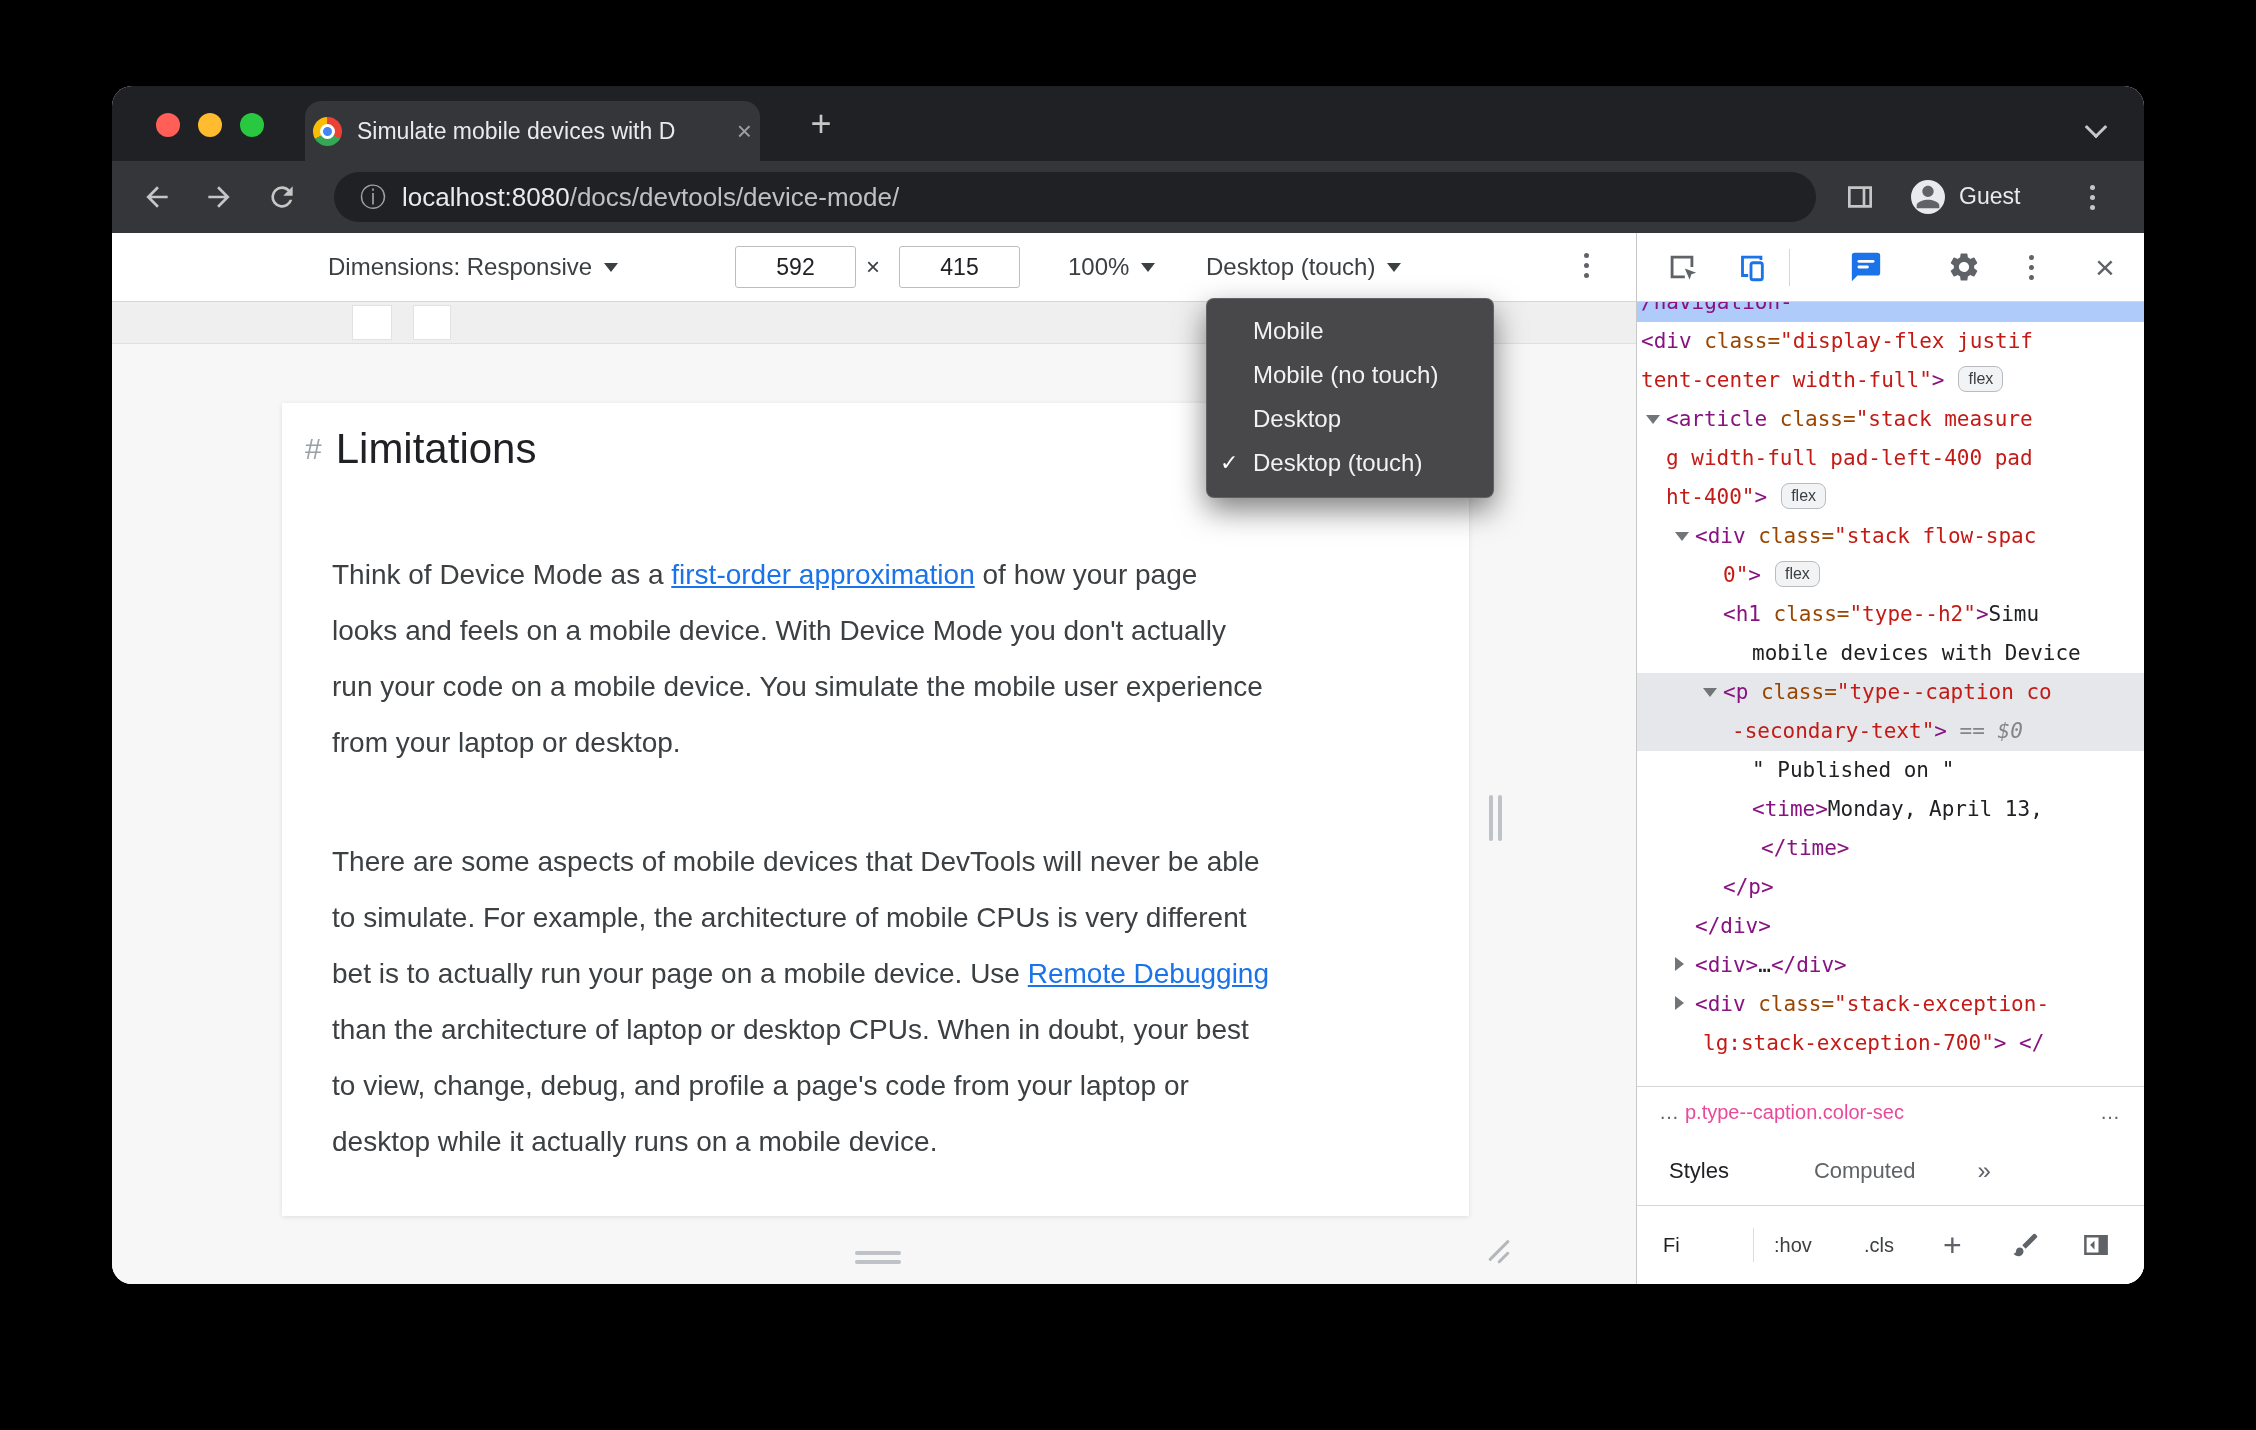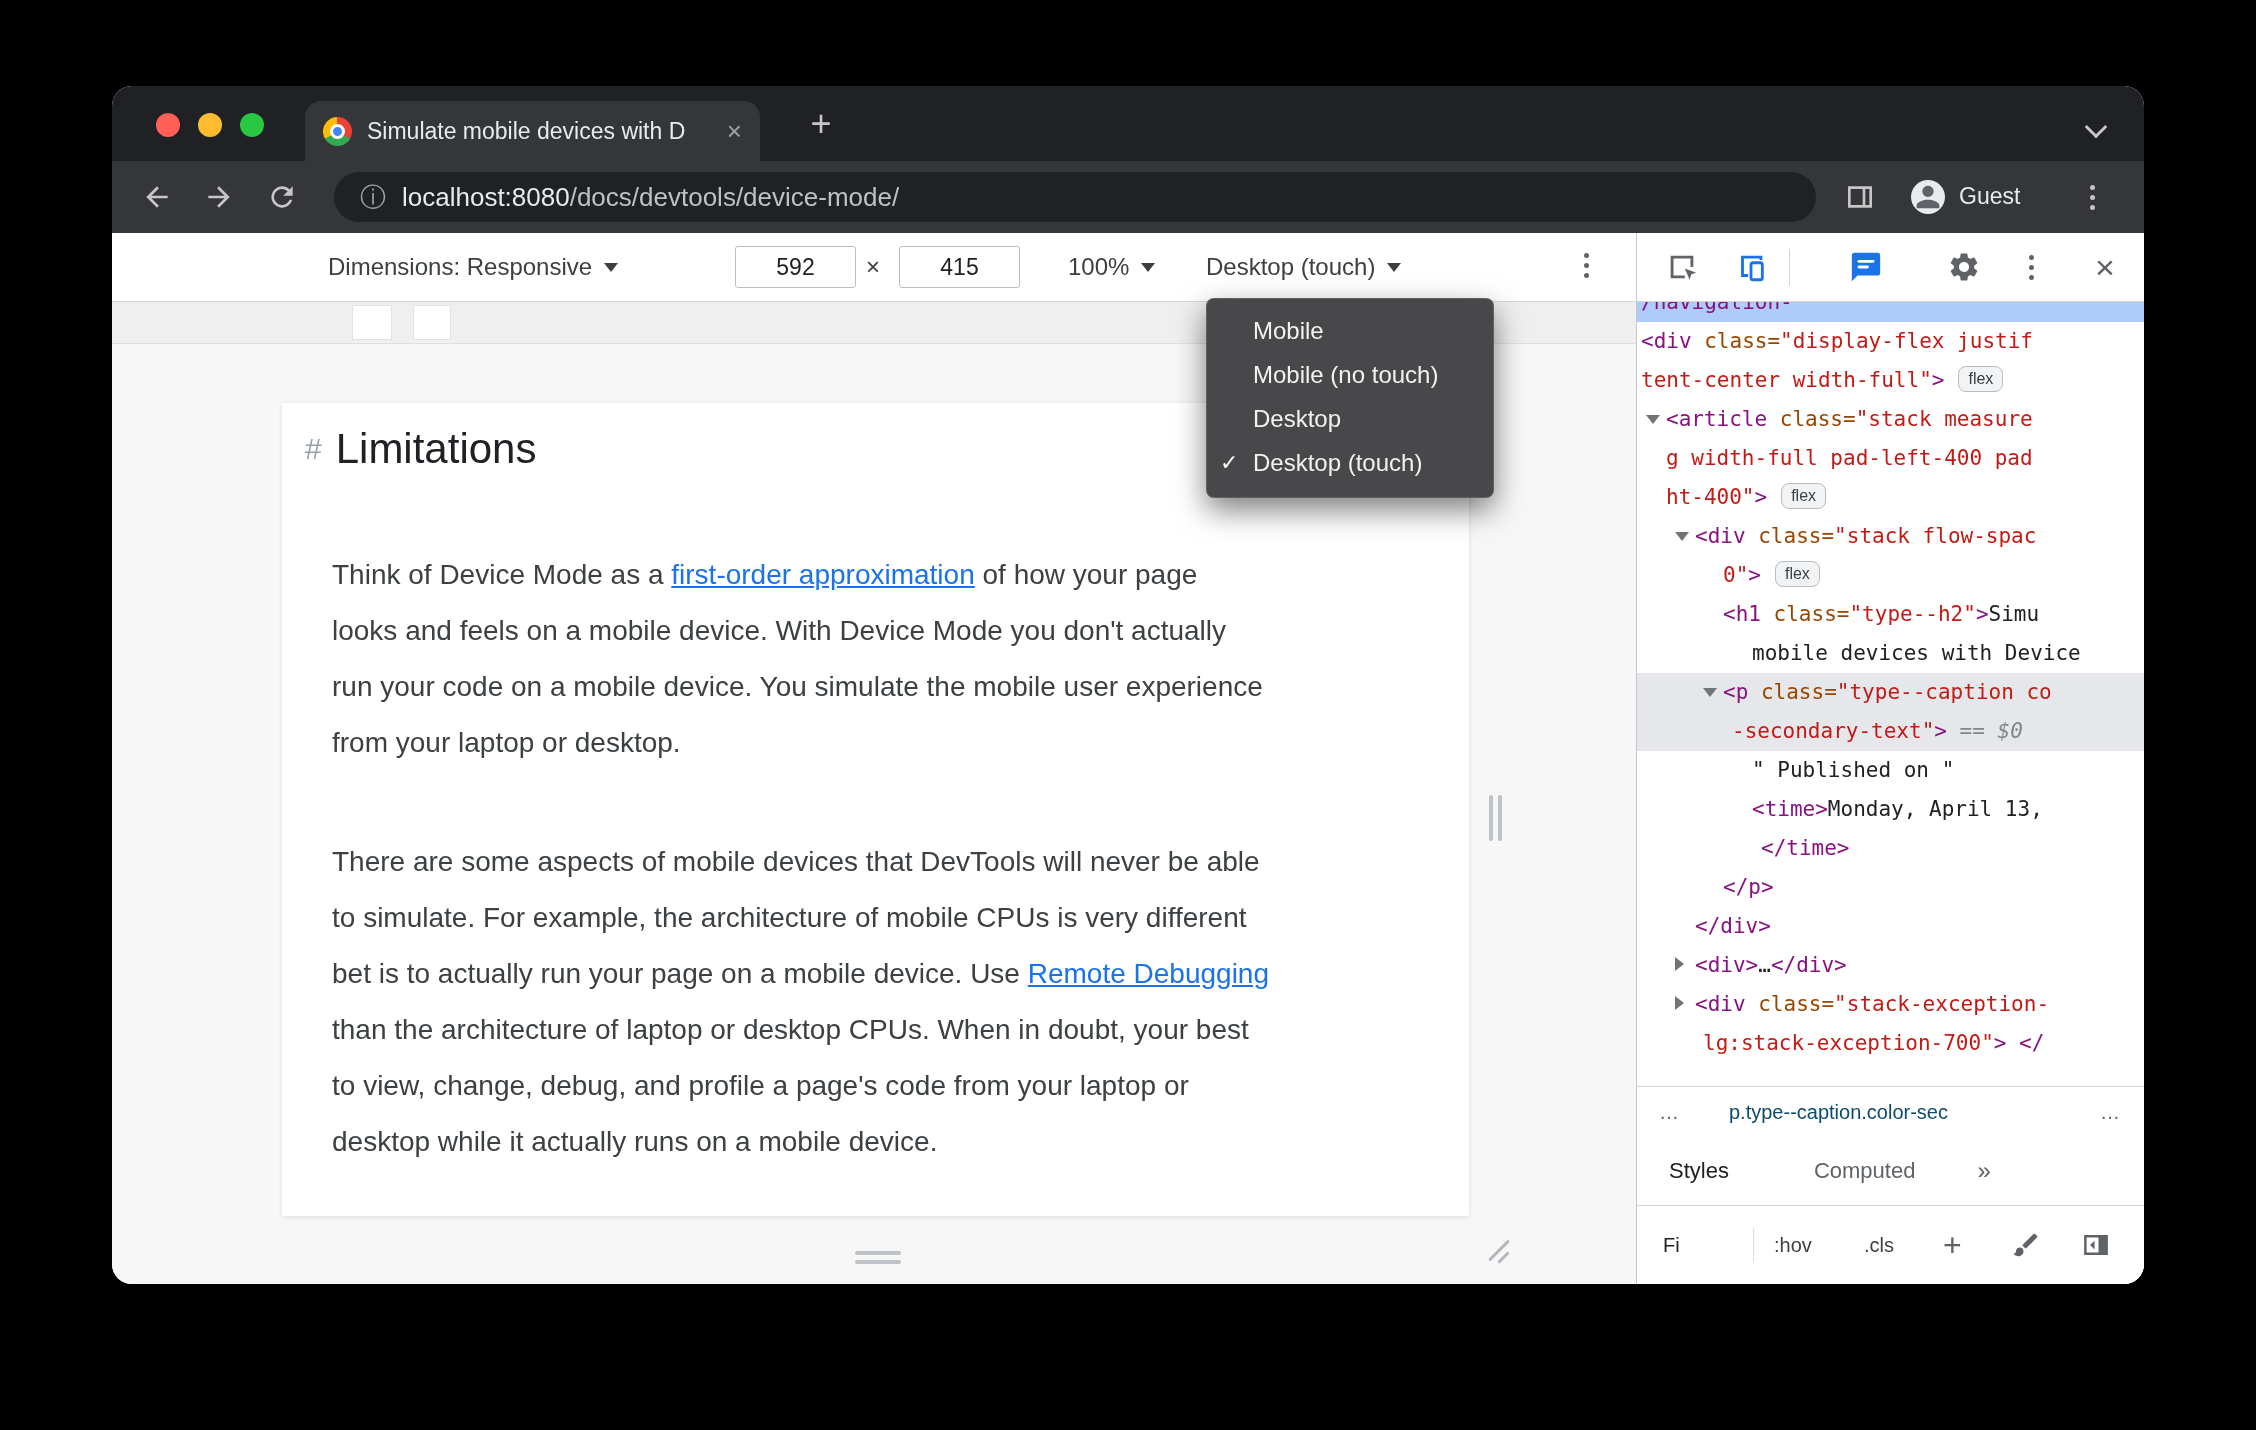--- a/index.html
+++ b/index.html
@@ -8,21 +8,21 @@
 
   
   .window{position:absolute;left:112px;top:86px;width:2032px;height:1198px;border-radius:20px;overflow:hidden;background:#fff;box-shadow:0 40px 110px rgba(0,0,0,.65)}
 
   
   .tabstrip{position:absolute;left:0;top:0;width:100%;height:75px;background:#202124}
   .light{position:absolute;top:27px;width:24px;height:24px;border-radius:50%}
   .light.red{left:44px;background:#ff5f57}
   .light.yellow{left:86px;background:#febc2e}
   .light.green{left:128px;background:#28c840}
-  .tab{position:absolute;left:193px;top:15px;width:455px;height:60px;background:#35363a;border-radius:16px 16px 0 0;display:flex;align-items:center;padding:0 18px;gap:15px}
+  .tab{position:absolute;left:193px;top:15px;width:455px;height:60px;background:#35363a;border-radius:16px 16px 0 0;display:flex;align-items:center;padding:0 8px;gap:15px}
   .favicon{width:29px;height:29px;border-radius:50%;background:conic-gradient(#ea4335 0deg 120deg,#34a853 120deg 240deg,#fbbc05 240deg 360deg);position:relative;flex:0 0 auto}
   .favicon::after{content:"";position:absolute;inset:7px;background:#4285f4;border-radius:50%;border:3px solid #fff}
   .tab-title{flex:1;font-size:23px;color:#e8eaed;white-space:nowrap;overflow:hidden}
   .tab-close{font-size:26px;color:#9aa0a6;line-height:1}
   .newtab{position:absolute;left:690px;top:20px;width:38px;height:38px;font-size:36px;line-height:36px;color:#c6c6c6;text-align:center}
   .tab-chevron{position:absolute;left:1974px;top:33px;width:20px;height:20px}
   .tab-chevron::before{content:"";position:absolute;left:2px;top:0;width:13px;height:13px;border-right:3px solid #c6c6c6;border-bottom:3px solid #c6c6c6;transform:rotate(45deg)}
 
   
   .navbar{position:absolute;left:0;top:75px;width:100%;height:72px;background:#35363a}
@@ -90,21 +90,21 @@
   .tok-text{color:#202124}
   .tok-marker{color:#80868b;font-style:italic}
   .badge{display:inline-block;font-family:"Liberation Sans",sans-serif;font-size:16px;line-height:24px;padding:0 9px;border:1px solid #b8bcc0;border-radius:8px;color:#3c4043;background:#f1f3f4;vertical-align:3px;margin-left:14px}
   .tarrow{display:inline-block;width:20px}
   .tarrow.down::before{content:"";display:inline-block;border-left:7px solid transparent;border-right:7px solid transparent;border-top:9px solid #727578;margin-bottom:2px}
   .tarrow.right::before{content:"";display:inline-block;border-top:7px solid transparent;border-bottom:7px solid transparent;border-left:9px solid #727578;margin-bottom:1px}
   .dt-crumbs{position:absolute;left:0;top:853px;width:100%;height:51px;border-top:1px solid #d6d6d6;display:flex;align-items:center;font-size:20px;background:#fff}
   .crumb-more{color:#5f6368;padding:0 6px}
   .crumb-more.left{margin-left:16px}
   .crumb-more.right{margin-left:auto;margin-right:18px}
-  .crumb-sel{margin-left:44px;color:#0c4a6e;white-space:nowrap}
+  .crumb-sel{color:#ec4899;white-space:nowrap}
   .dt-tabs{position:absolute;left:0;top:904px;width:100%;height:69px;border-bottom:1px solid #d6d6d6;display:flex;align-items:center;font-size:22px;background:#fff}
   .dt-tab-styles{margin-left:32px;color:#202124}
   .dt-tab-computed{margin-left:85px;color:#5f6368}
   .dt-tabs-more{margin-left:62px;color:#5f6368;font-size:24px}
   .dt-filter{position:absolute;left:0;top:973px;width:100%;height:78px;background:#fff;font-size:20px;color:#3c4043}
   .df{position:absolute;top:0;height:78px;display:flex;align-items:center}
   .f-fi{left:26px;color:#202124}
   .f-sep{left:116px;top:22px;height:34px;width:1px;background:#ddd;position:absolute}
   .f-hov{left:137px}
   .f-cls{left:227px}

